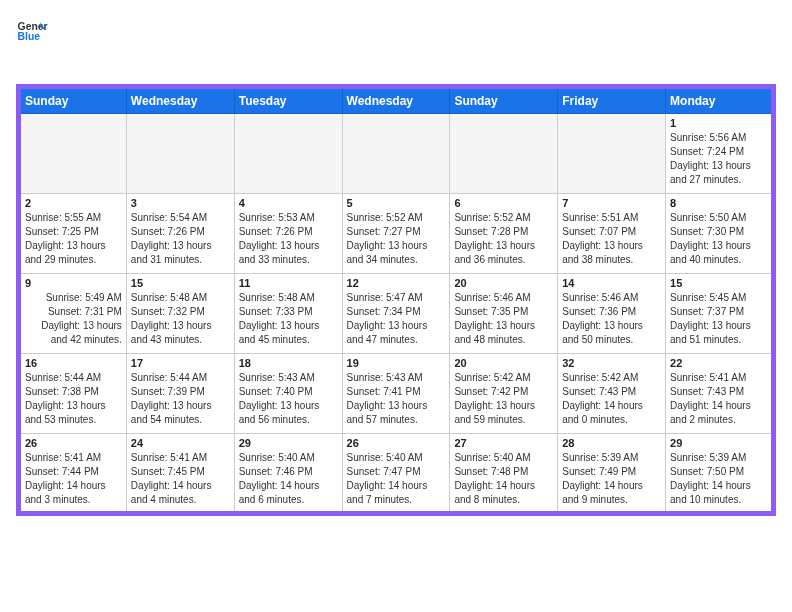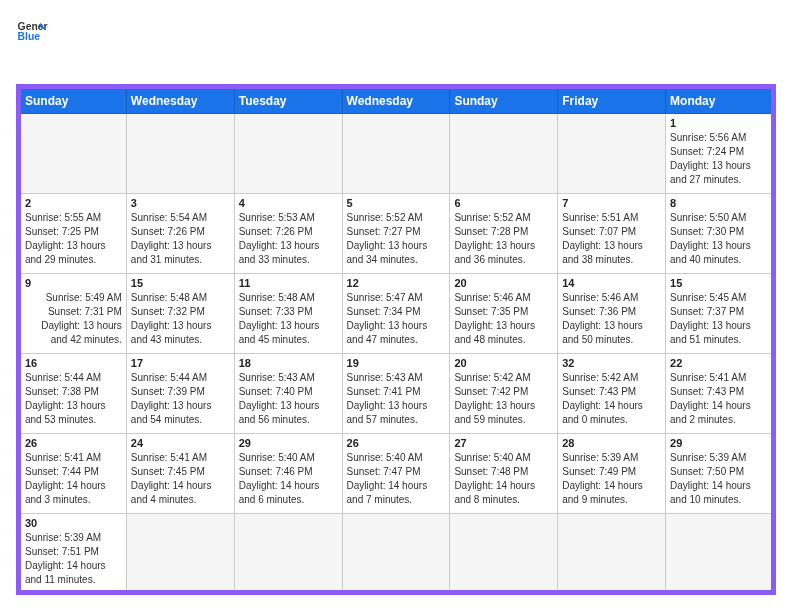--- a/index.html
+++ b/index.html
@@ -323,29 +323,14 @@
 and 9 minutes.</div>
         </td>
         <td>
           <span class="day-number">29</span>
           <div class="day-info" style="white-space: pre-line;">Sunrise: 5:39 AM
 Sunset: 7:50 PM
 Daylight: 14 hours
 and 10 minutes.</div>
         </td>
       </tr>
-      <tr class="last-row">
-        <td>
-          <span class="day-number">30</span>
-          <div class="day-info" style="white-space: pre-line;">Sunrise: 5:39 AM
-Sunset: 7:51 PM
-Daylight: 14 hours
-and 11 minutes.</div>
-        </td>
-        <td class="empty-cell"></td>
-        <td class="empty-cell"></td>
-        <td class="empty-cell"></td>
-        <td class="empty-cell"></td>
-        <td class="empty-cell"></td>
-        <td class="empty-cell"></td>
-      </tr>
     </tbody>
 </table>
 
 </body></html>

